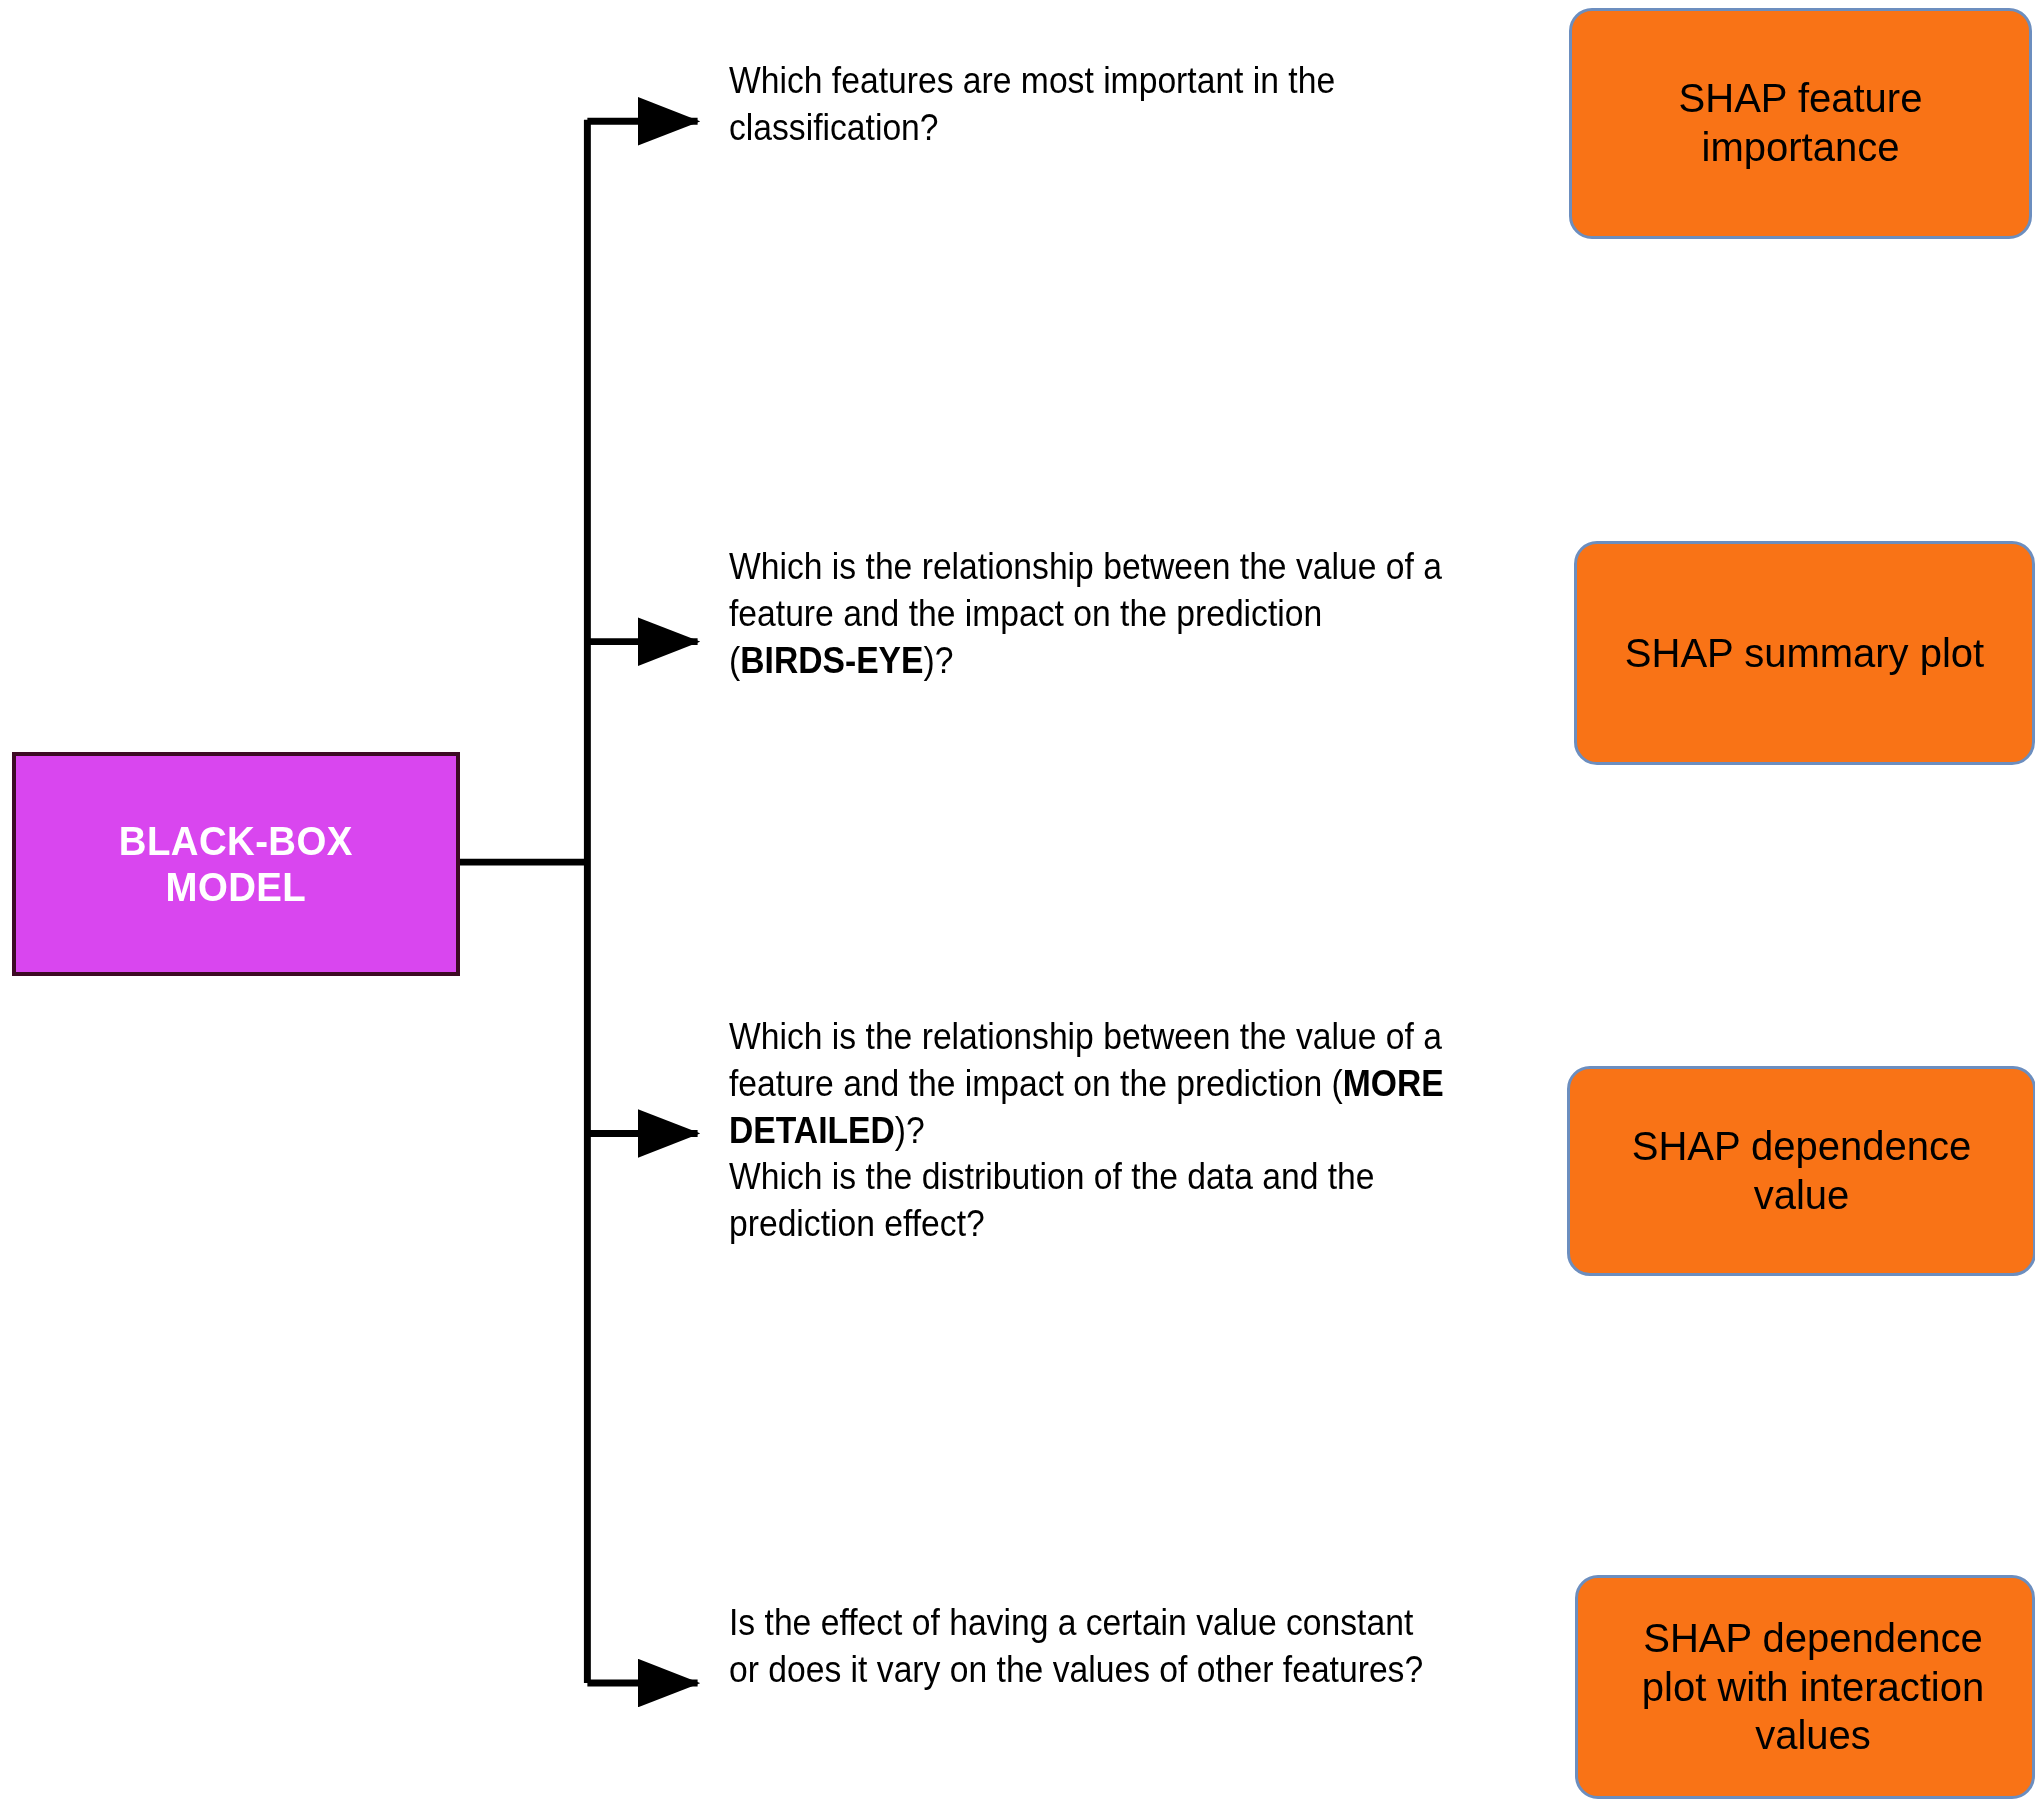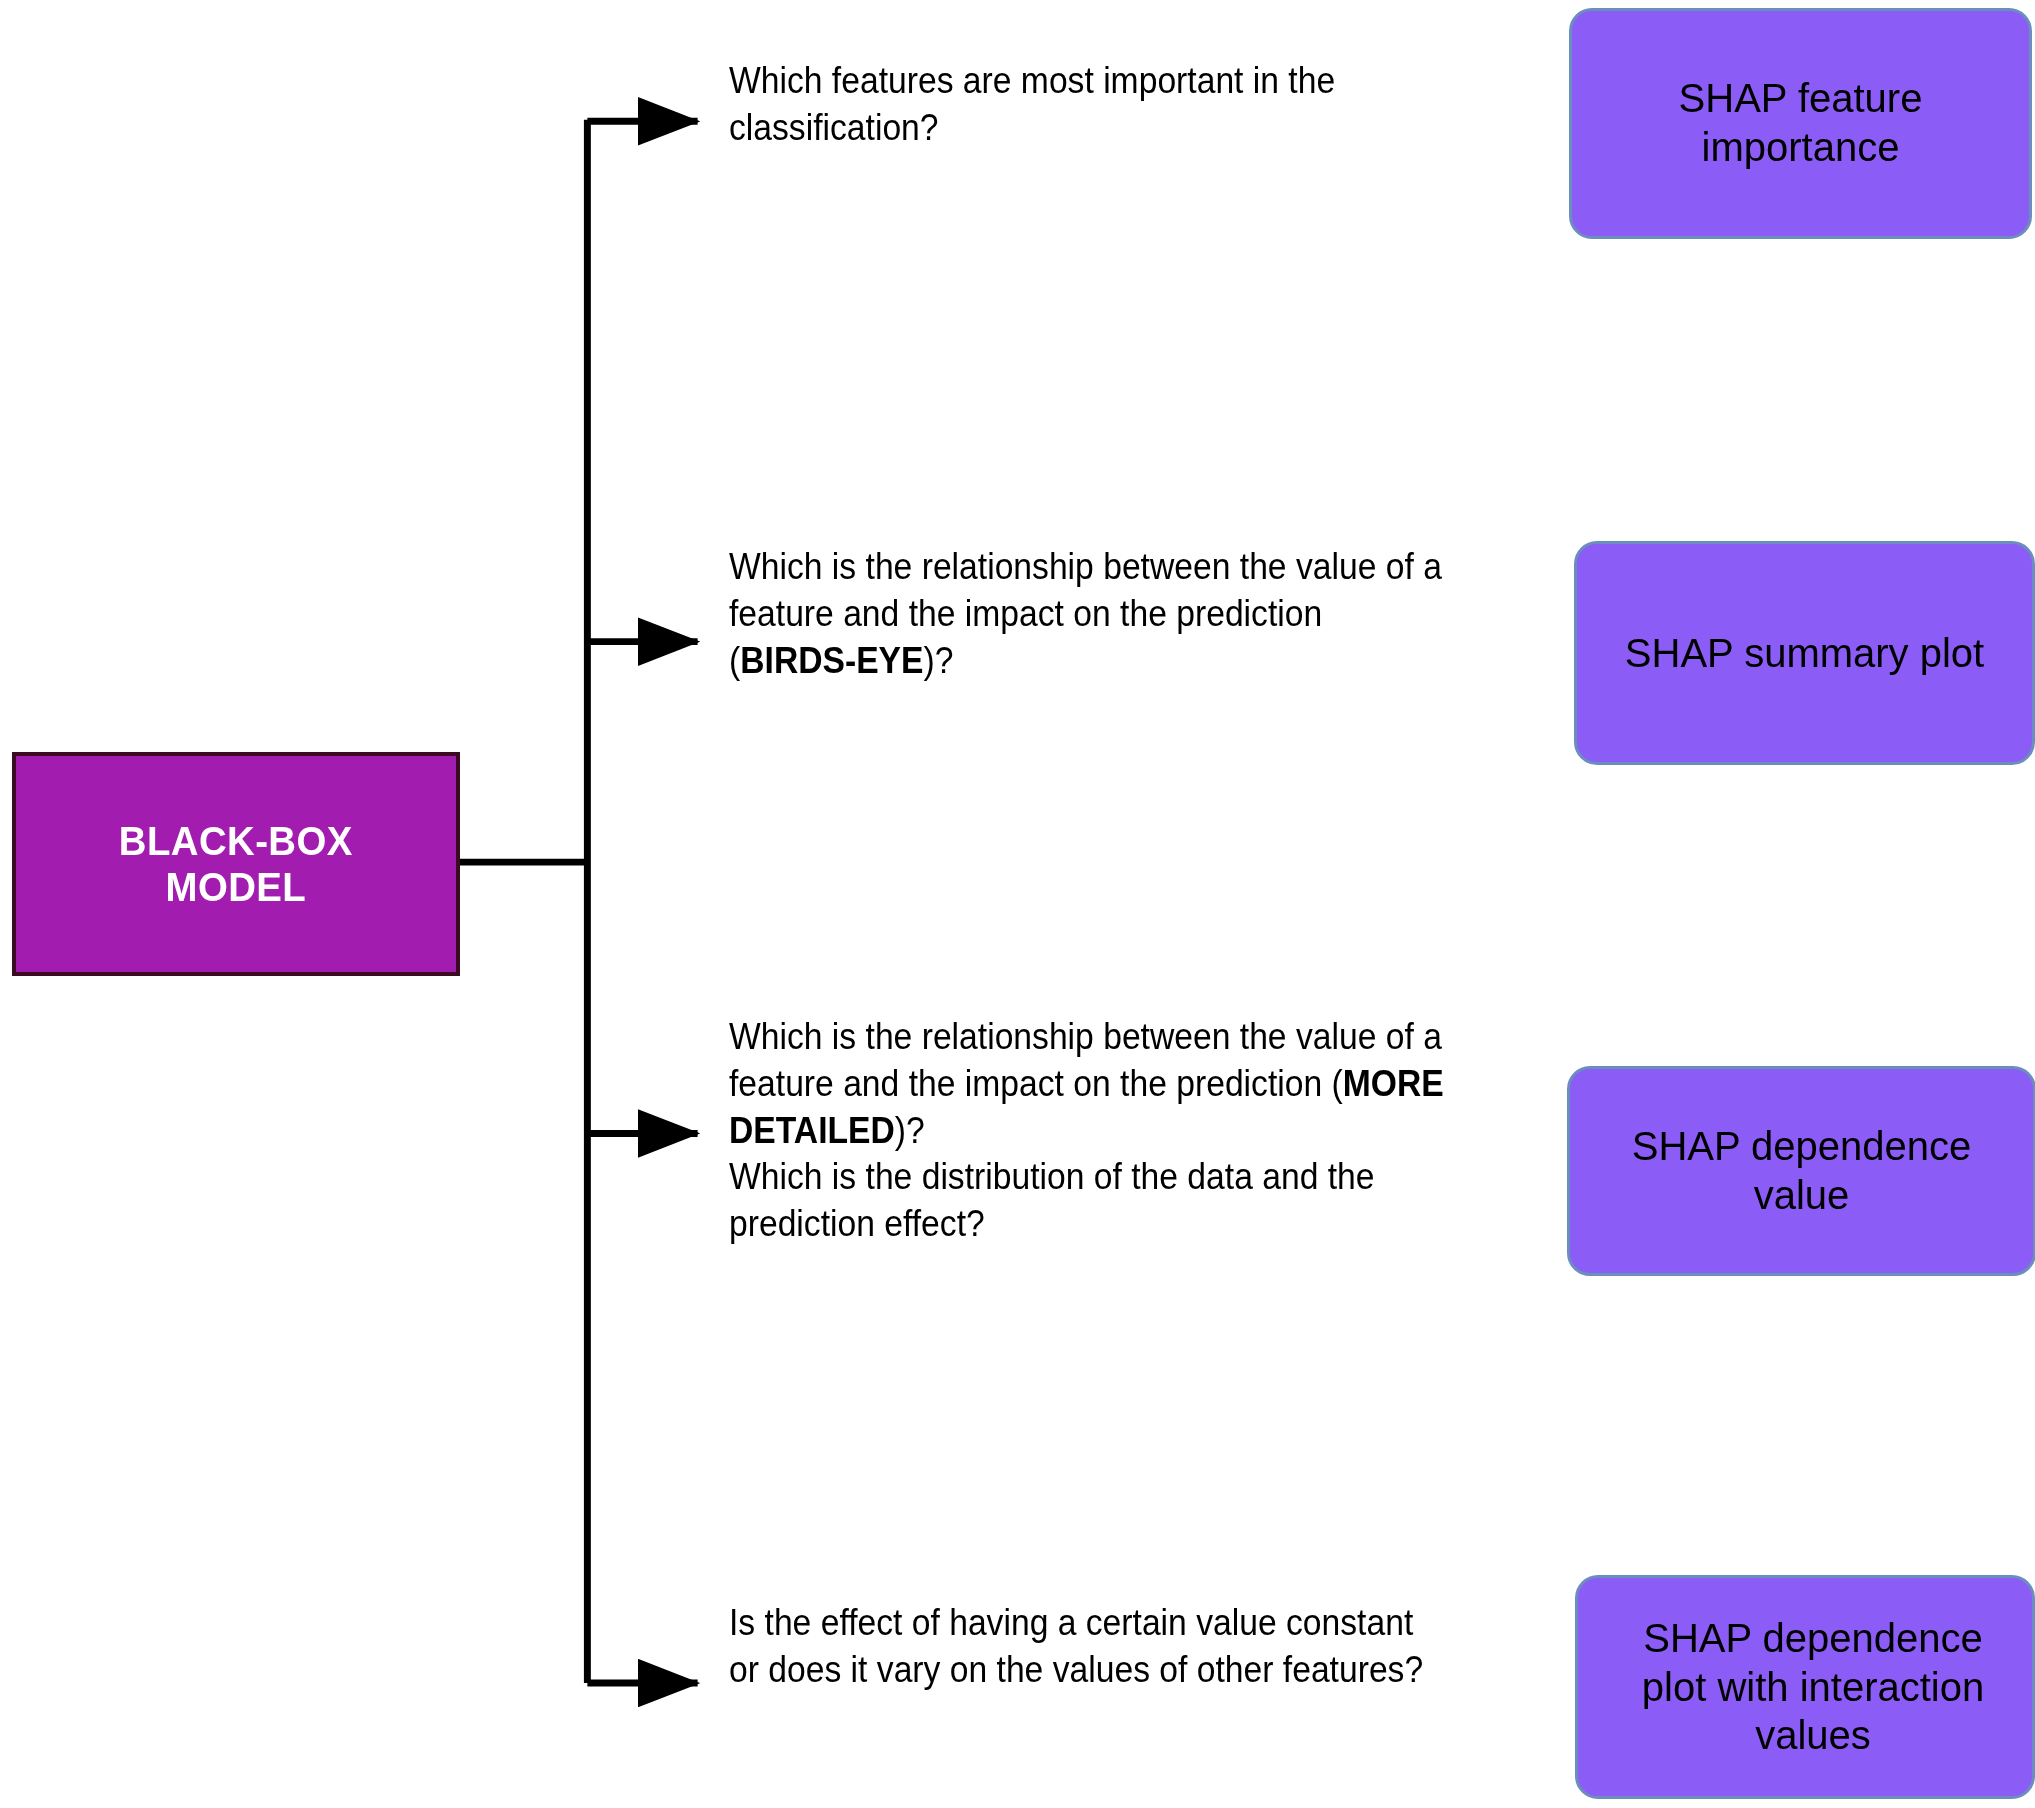--- a/index.html
+++ b/index.html
@@ -1,21 +1,21 @@
 <!DOCTYPE html>
 <html style="font-size:12.3px"><head>
 <meta charset="utf-8">
 <style>
   html,body{margin:0;padding:0;background:#ffffff;}
   #stage{position:relative;width:2035px;height:1809px;background:#ffffff;overflow:hidden;
          font-family:"Liberation Sans","DejaVu Sans",sans-serif;}
 
   
   .blackbox{position:absolute;left:11.6px;top:752px;width:448px;height:224px;
-            background:#a21caf;border:4.6px solid #3d0a24;box-sizing:border-box;
+            background:#d946ef;border:4.6px solid #3d0a24;box-sizing:border-box;
             display:flex;align-items:center;justify-content:center;}
   .blackbox-label{color:#ffffff;font-weight:bold;font-size:40px;line-height:1.15;
                   text-align:center;letter-spacing:0.4px;white-space:pre-line;
                   font-family:"Liberation Sans Narrow","Liberation Sans",sans-serif;
                   transform:scaleX(0.96);}
 
   
   #wires{position:absolute;left:0;top:0;width:2035px;height:1809px;pointer-events:none;}
 
   
@@ -23,21 +23,21 @@
          font-family:"Liberation Sans Narrow","Liberation Sans",sans-serif;
          transform:scaleX(0.935);transform-origin:0 0;
          white-space:pre-wrap;width:771px;}
   .qtext b{font-weight:bold;}
   #q1{top:58px;}
   #q2{top:544px;}
   #q3{top:1014px;}
   #q4{top:1600px;}
 
   
-  .bluebox{position:absolute;background:#8b5cf6;border:3.9px solid #6c8ebf;
+  .bluebox{position:absolute;background:#f97316;border:3.9px solid #6c8ebf;
            border-radius:23px;box-sizing:border-box;
            display:flex;align-items:center;justify-content:center;text-align:center;}
   .bluebox span{font-size:40px;line-height:1.22;color:#000000;padding:0 18.5px;
                 font-family:"Liberation Sans","DejaVu Sans",sans-serif;}
   #b1{left:1569px;top:7.7px;width:463px;height:231px;}
   #b2{left:1574px;top:541px;width:461px;height:224px;}
   #b3{left:1567px;top:1066px;width:469px;height:210px;}
   #b4{left:1575px;top:1575px;width:460px;height:224px;padding-left:16px;}
 </style>
 </head>

